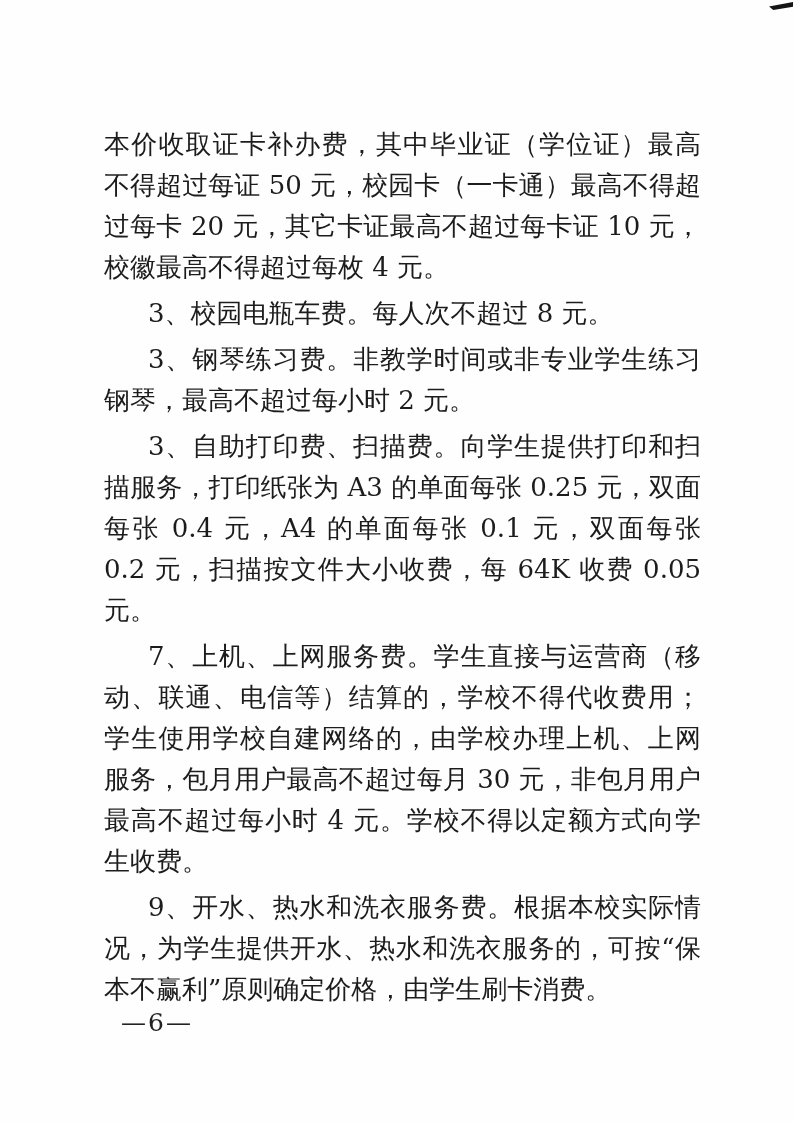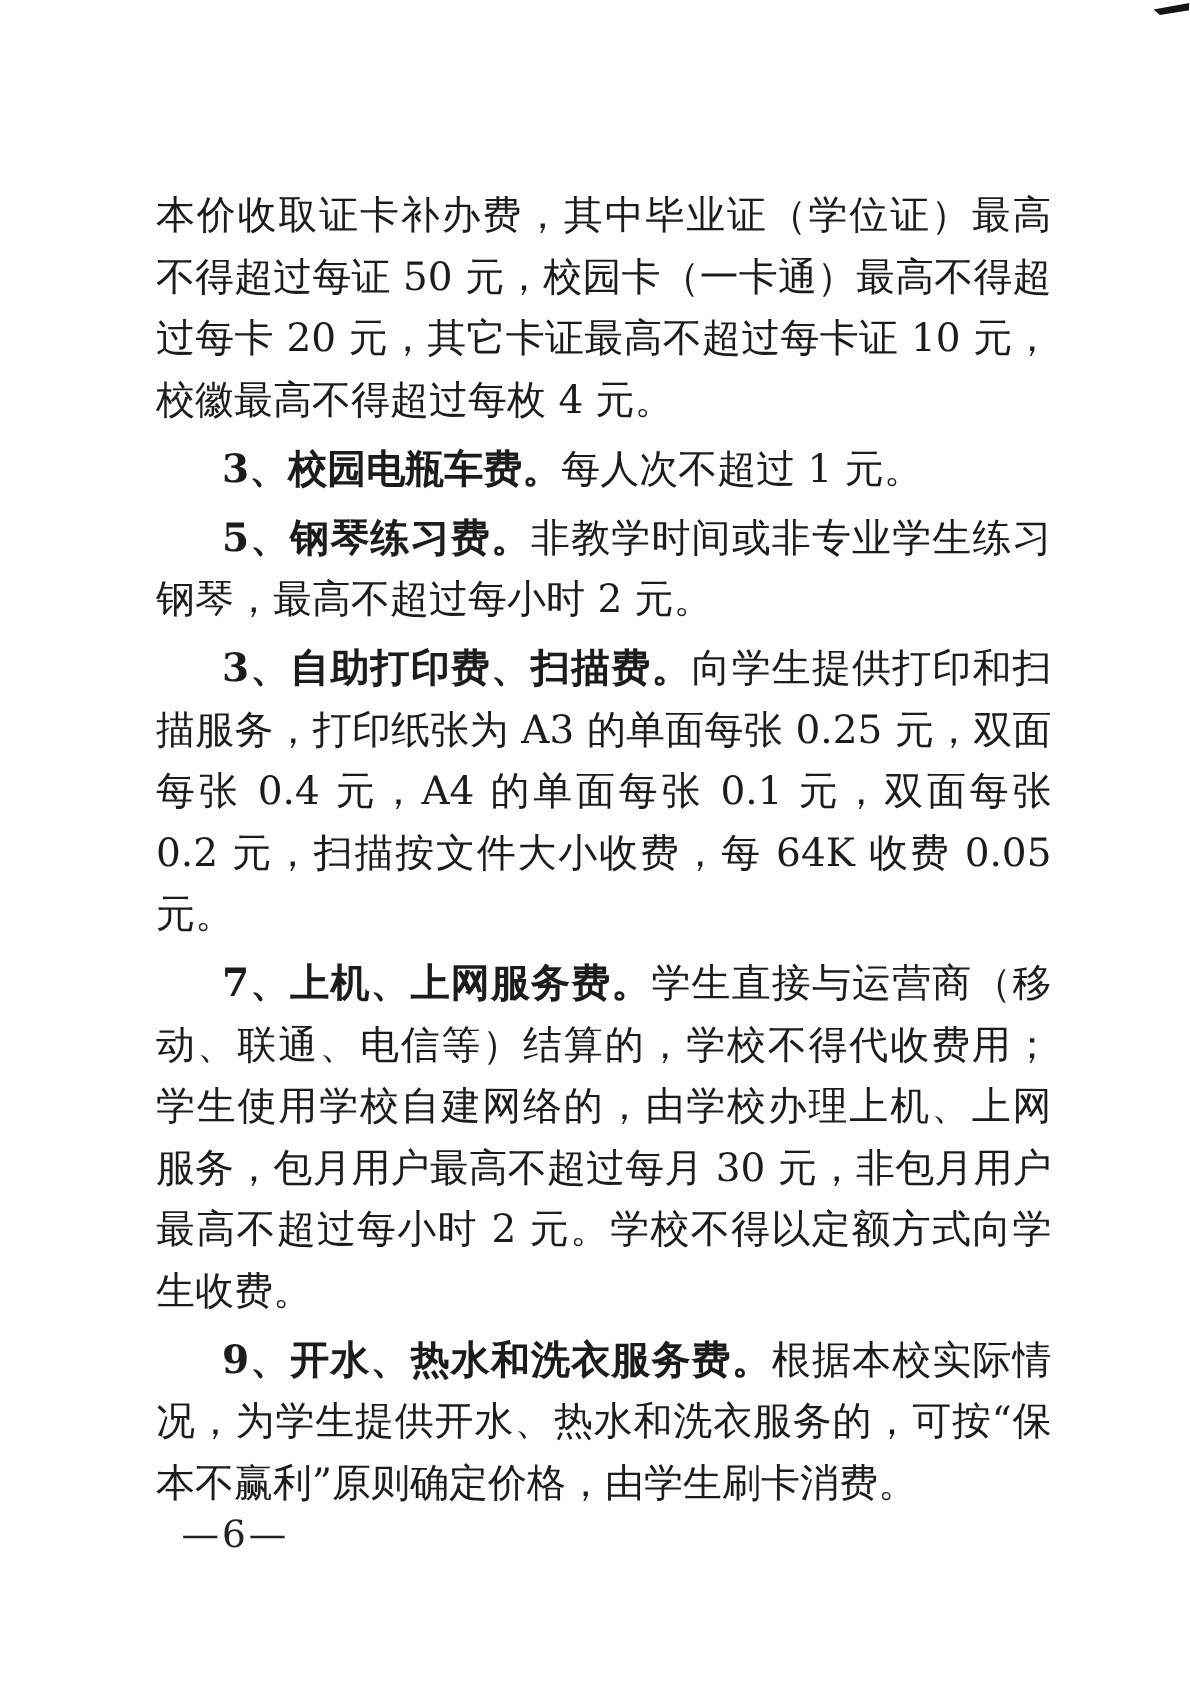--- a/index.html
+++ b/index.html
@@ -40,38 +40,38 @@
     text-align: justify;
     text-justify: inter-ideograph;
   }
   .text-block p.para {
     margin: 0 0 5px 0;
   }
   .text-block p.para.indent {
     text-indent: 44px;
   }
   .lead {
-    font-weight: bold;
+    font-weight: normal;
   }
   .page-number {
     position: absolute;
     left: 121px;
     top: 1008px;
     font-size: 25px;
     letter-spacing: 2px;
     color: #222222;
   }
 </style>
 </head>
 <body>
 
 <div class="page">
   <div class="scan-artifact"></div>
   <div class="text-block">
       <p class="para"><span>本价收取证卡补办费，其中毕业证（学位证）最高不得超过每证 50 元，校园卡（一卡通）最高不得超过每卡 20 元，其它卡证最高不超过每卡证 10 元，校徽最高不得超过每枚 4 元。</span></p>
-      <p class="para indent"><span class="lead">3、校园电瓶车费。</span><span>每人次不超过 1 元。</span></p>
-      <p class="para indent"><span class="lead">5、钢琴练习费。</span><span>非教学时间或非专业学生练习钢琴，最高不超过每小时 2 元。</span></p>
+      <p class="para indent"><span class="lead">3、校园电瓶车费。</span><span>每人次不超过 8 元。</span></p>
+      <p class="para indent"><span class="lead">3、钢琴练习费。</span><span>非教学时间或非专业学生练习钢琴，最高不超过每小时 2 元。</span></p>
       <p class="para indent"><span class="lead">3、自助打印费、扫描费。</span><span>向学生提供打印和扫描服务，打印纸张为 A3 的单面每张 0.25 元，双面每张 0.4 元，A4 的单面每张 0.1 元，双面每张 0.2 元，扫描按文件大小收费，每 64K 收费 0.05 元。</span></p>
-      <p class="para indent"><span class="lead">7、上机、上网服务费。</span><span>学生直接与运营商（移动、联通、电信等）结算的，学校不得代收费用；学生使用学校自建网络的，由学校办理上机、上网服务，包月用户最高不超过每月 30 元，非包月用户最高不超过每小时 2 元。学校不得以定额方式向学生收费。</span></p>
+      <p class="para indent"><span class="lead">7、上机、上网服务费。</span><span>学生直接与运营商（移动、联通、电信等）结算的，学校不得代收费用；学生使用学校自建网络的，由学校办理上机、上网服务，包月用户最高不超过每月 30 元，非包月用户最高不超过每小时 4 元。学校不得以定额方式向学生收费。</span></p>
       <p class="para indent"><span class="lead">9、开水、热水和洗衣服务费。</span><span>根据本校实际情况，为学生提供开水、热水和洗衣服务的，可按“保本不赢利”原则确定价格，由学生刷卡消费。</span></p>
     </div>
   <div class="page-number">—6—</div>
 </div>
 
 </body></html>

